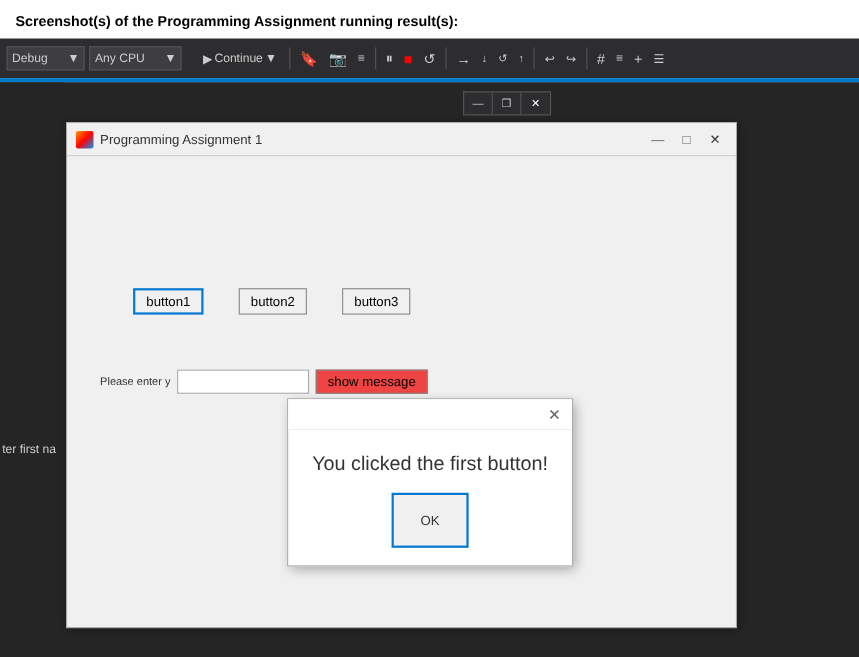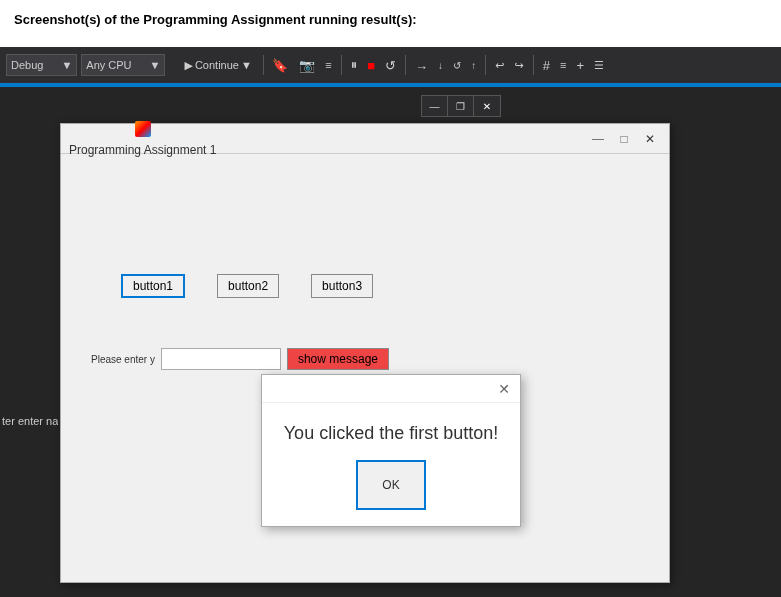--- a/index.html
+++ b/index.html
@@ -7,21 +7,21 @@
       font-family: Arial, sans-serif;
       background: #fff;
       width: 781px;
       min-height: 597px;
       overflow: hidden;
     }
 
     .page-title {
       font-weight: bold;
       font-size: 13px;
-      padding: 12px 14px 20px 14px;
+      padding: 12px 14px 8px 14px;
       color: #000;
     }
 
     
     .vs-toolbar {
       background: #2d2d30;
       height: 36px;
       display: flex;
       align-items: center;
       padding: 0 6px;
@@ -139,21 +139,20 @@
       padding: 0 8px;
       justify-content: space-between;
     }
 
     .app-title-left {
       display: flex;
       align-items: center;
       gap: 6px;
       font-size: 12px;
       color: #333;
-      flex-direction: column;
     }
 
     .app-icon {
       width: 16px;
       height: 16px;
       background: linear-gradient(135deg, #f90 0%, #f00 50%, #09f 100%);
       border-radius: 2px;
     }
 
     .app-title-btns {
@@ -357,21 +356,21 @@
   <span class="toolbar-icon">+</span>
   <span class="toolbar-icon" style="font-size:11px;">☰</span>
 </div>
 
 <div class="blue-bar"></div>
 
 <div class="main-area">
   <div class="vs-background"></div>
 
   <div class="left-panel">
-    <span class="enter-label">ter enter na</span>
+    <span class="enter-label">ter first na</span>
   </div>
 
   <div class="inner-chrome">
     <div class="chrome-btn">
       <span>—</span>
     </div>
     <div class="chrome-btn">
       <span>❐</span>
     </div>
     <div class="chrome-btn close-btn">

